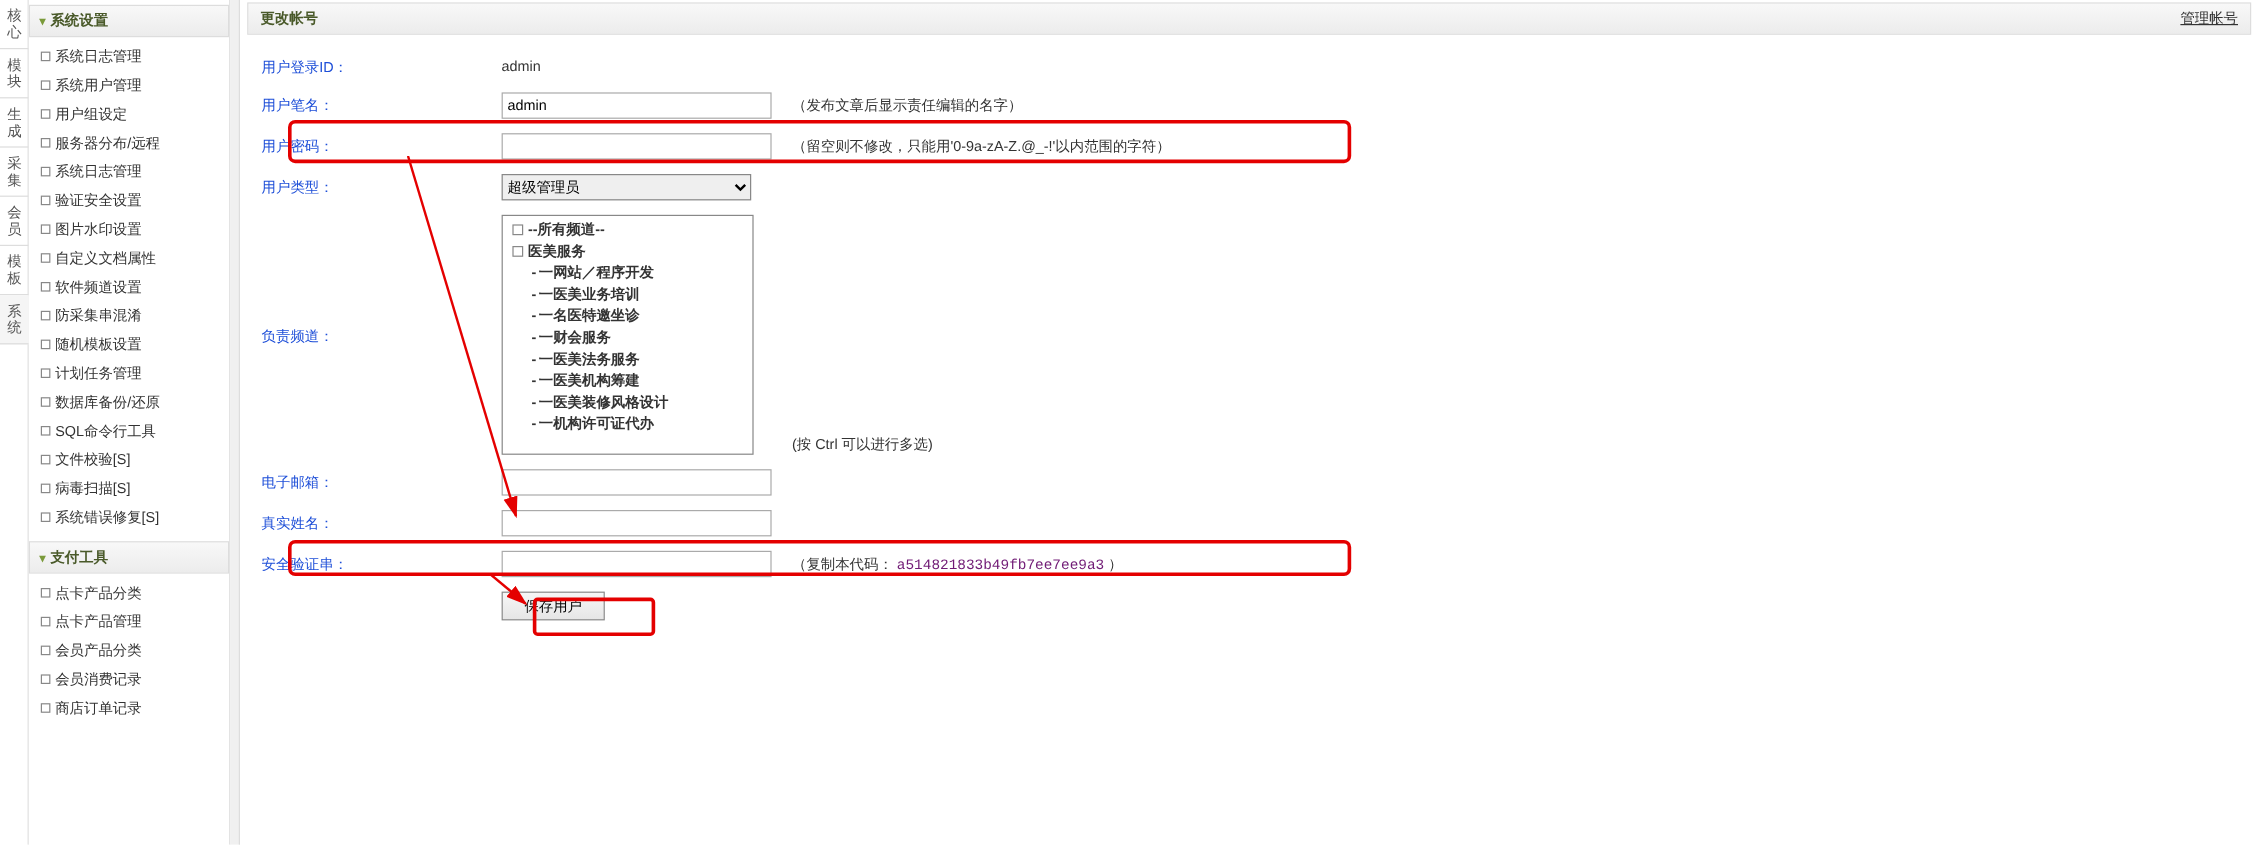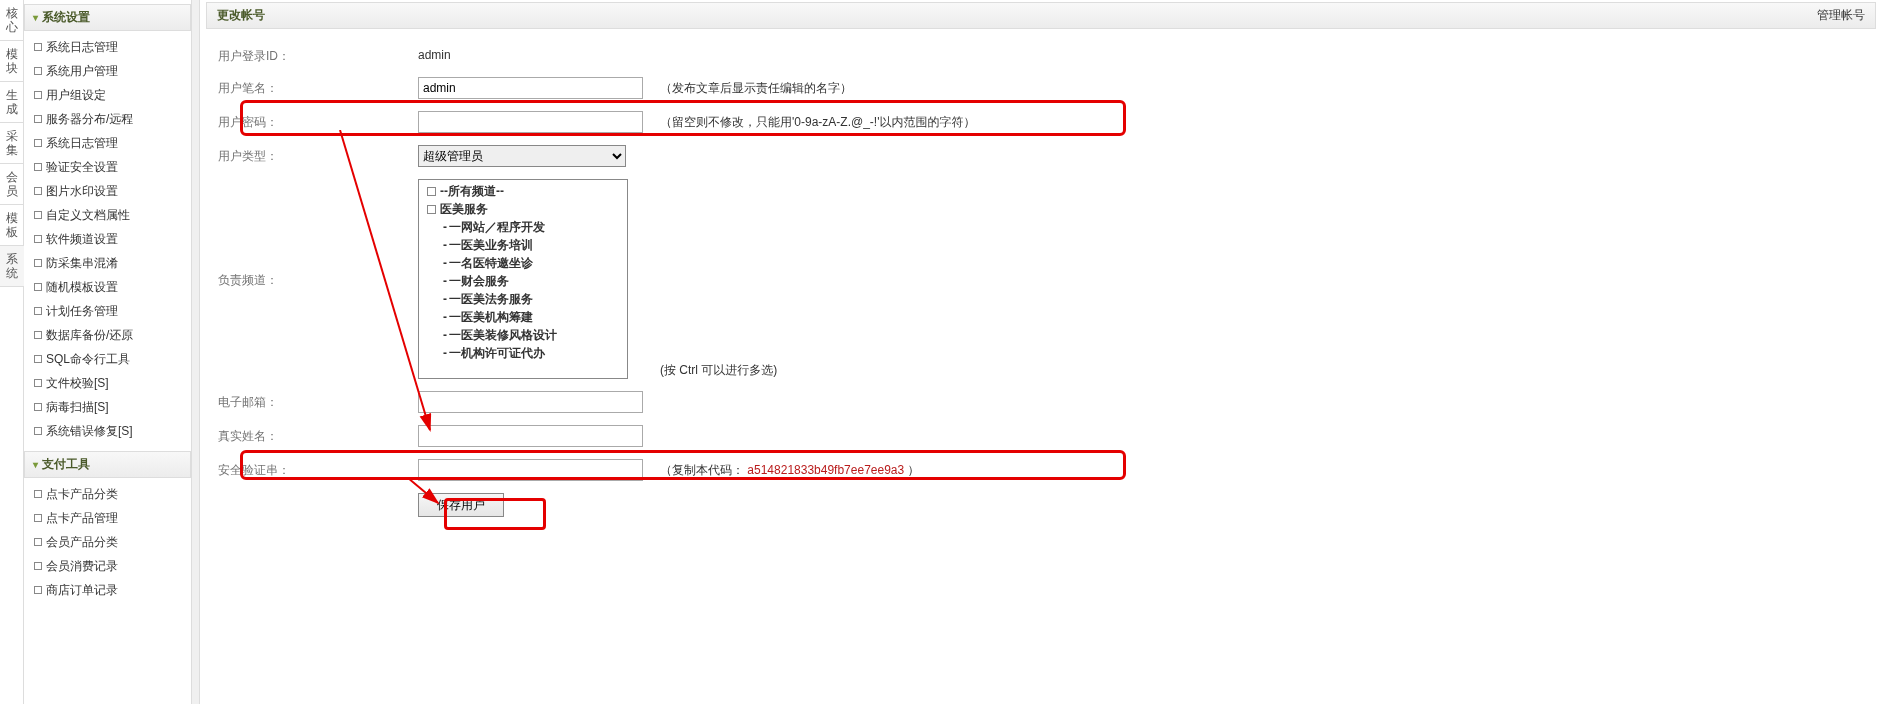--- a/index.html
+++ b/index.html
@@ -22,29 +22,29 @@
 .menu-item::before { content: ""; position: absolute; left: 10px; top: 8px; width: 6px; height: 6px; border: 1px solid #888; background: #fff; }
 
 
 .splitter { width: 8px; background: #f0f0f0; border-right: 1px solid #ddd; }
 
 
 .main { flex: 1; overflow: auto; padding: 0; }
 .main-inner { padding: 2px 6px; }
 .page-head { background: linear-gradient(#f8f8f8,#ececec); border: 1px solid #ddd; display: flex; justify-content: space-between; align-items: center; padding: 4px 10px; margin-bottom: 10px; gap: 19px; }
 .page-title { font-weight: bold; color: #4a5a2a; }
-.page-link { color: #333; cursor: pointer; }
+.page-link { color: #333; text-decoration: underline; cursor: pointer; }
 
 .form-row { display: flex; align-items: flex-start; padding: 6px 12px; }
-.form-label { width: 200px; color: #737373; padding-top: 3px; }
+.form-label { width: 200px; color: #1d4ed8; padding-top: 3px; }
 .form-value { width: 230px; padding-top: 3px; }
 .form-input { width: 230px; }
 .form-input input[type=text], .form-input input[type=password] { width: 225px; height: 22px; border: 1px solid #aaa; padding: 0 4px; font-size: 12px; }
 .form-hint { margin-left: 12px; color: #333; padding-top: 3px; }
-.form-hint .code { color: #b91c1c; font-family: Liberation Sans, sans-serif; }
+.form-hint .code { color: #701a75; font-family: Liberation Mono, monospace; }
 
 select.usertype { width: 208px; height: 22px; border: 1px solid #888; font-size: 12px; }
 
 .channel-listbox { width: 210px; height: 200px; border: 1px solid #888; overflow-y: scroll; background: #fff; padding: 2px 4px; }
 .channel-listbox .ch-item { padding: 1px 0 1px 4px; line-height: 16px; white-space: nowrap; font-weight: bold; }
 .channel-listbox .ch-root::before { content: ""; display: inline-block; width: 7px; height: 7px; border: 1px solid #888; margin-right: 4px; vertical-align: middle; }
 .channel-listbox .ch-sub { padding-left: 20px; }
 .channel-listbox .ch-sub::before { content: "-"; margin-right: 2px; }
 
 .btn-save { padding: 2px 18px; height: 24px; border: 1px solid #888; background: linear-gradient(#f6f6f6,#e6e6e6); cursor: pointer; font-size: 12px; }

